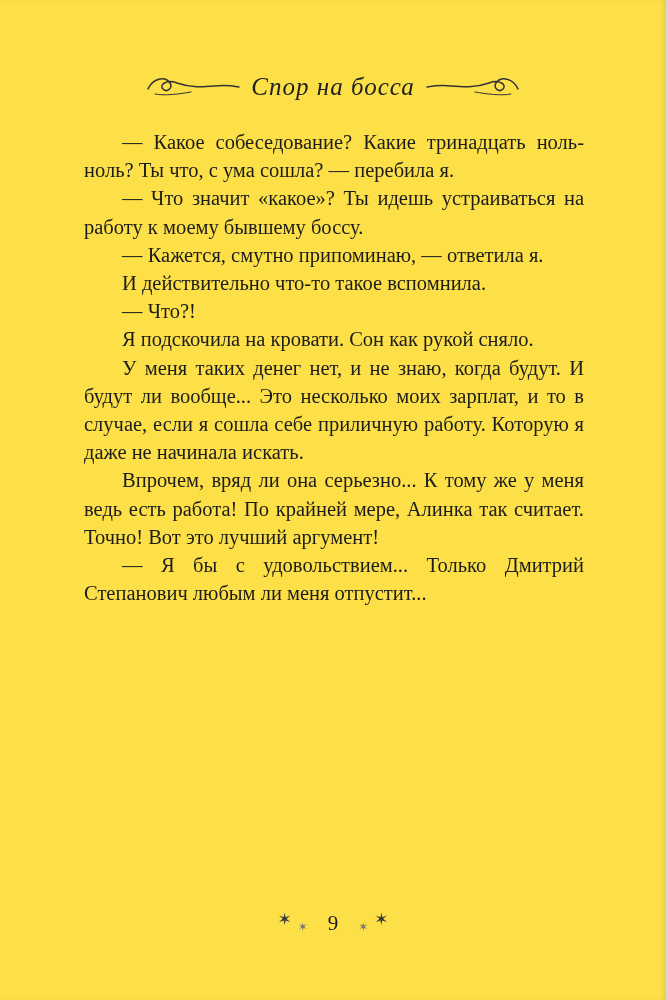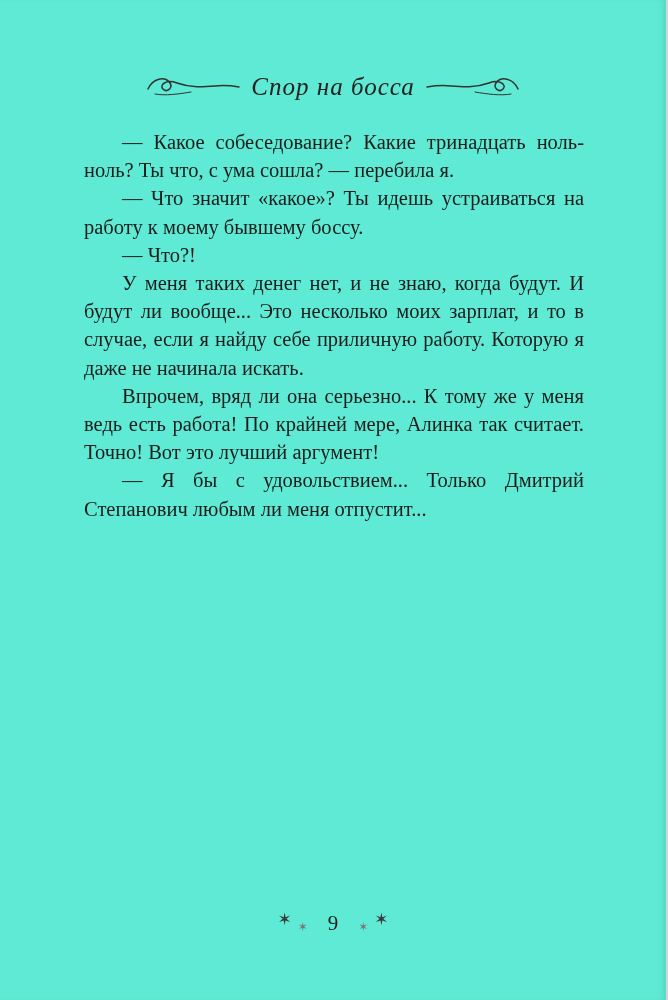--- a/index.html
+++ b/index.html
@@ -5,21 +5,21 @@
   html, body {
     margin: 0;
     padding: 0;
     background: #ffffff;
   }
   .book-page {
     position: relative;
     width: 668px;
     height: 1000px;
     margin: 0 auto;
-    background: #5eead4;
+    background: #fde047;
     box-sizing: border-box;
     font-family: "Liberation Serif", "DejaVu Serif", serif;
     color: #1c1c1c;
     overflow: hidden;
     border-right: 2px solid #d6d6d6;
     box-shadow: inset -5px 0 6px -3px rgba(0,0,0,0.10);
     display: flex;
     flex-direction: column;
   }
   .page-header {
@@ -105,22 +105,25 @@
       <svg width="96" height="26" viewBox="0 0 96 26">
         <path d="M93 15 C88 4, 76 2, 71 9 C68 14, 74 19, 78 15 C82 11, 75 5, 64 9 C50 14, 38 13, 26 12 C16 11, 8 12, 2 13" fill="none" stroke="#333333" stroke-width="1.5" stroke-linecap="round"></path>
         <path d="M86 20 C76 22, 62 20, 50 18" fill="none" stroke="#333333" stroke-width="1" stroke-linecap="round"></path>
       </svg>
     </span>
   </div>
 
   <div class="text-block">
     <p>— Какое собеседование? Какие тринадцать ноль-ноль? Ты что, с ума сошла? — перебила я.</p>
     <p>— Что значит «какое»? Ты идешь устраиваться на работу к моему бывшему боссу.</p>
+    <p>— Кажется, смутно припоминаю, — ответила я.</p>
+    <p>И действительно что-то такое вспомнила.</p>
     <p>— Что?!</p>
-    <p>У меня таких денег нет, и не знаю, когда будут. И будут ли вообще... Это несколько моих зарплат, и то в случае, если я найду себе приличную работу. Которую я даже не начинала искать.</p>
+    <p>Я подскочила на кровати. Сон как рукой сняло.</p>
+    <p>У меня таких денег нет, и не знаю, когда будут. И будут ли вообще... Это несколько моих зарплат, и то в случае, если я сошла себе приличную работу. Которую я даже не начинала искать.</p>
     <p>Впрочем, вряд ли она серьезно... К тому же у меня ведь есть работа! По крайней мере, Алинка так считает. Точно! Вот это лучший аргумент!</p>
     <p>— Я бы с удовольствием... Только Дмитрий Степанович любым ли меня отпустит...</p>
   </div>
 
   <div class="page-footer">
     <span class="star-group left">
       <span class="star-large">✶</span>
       <span class="star-small">✶</span>
     </span>
     <span class="page-number">9</span>

